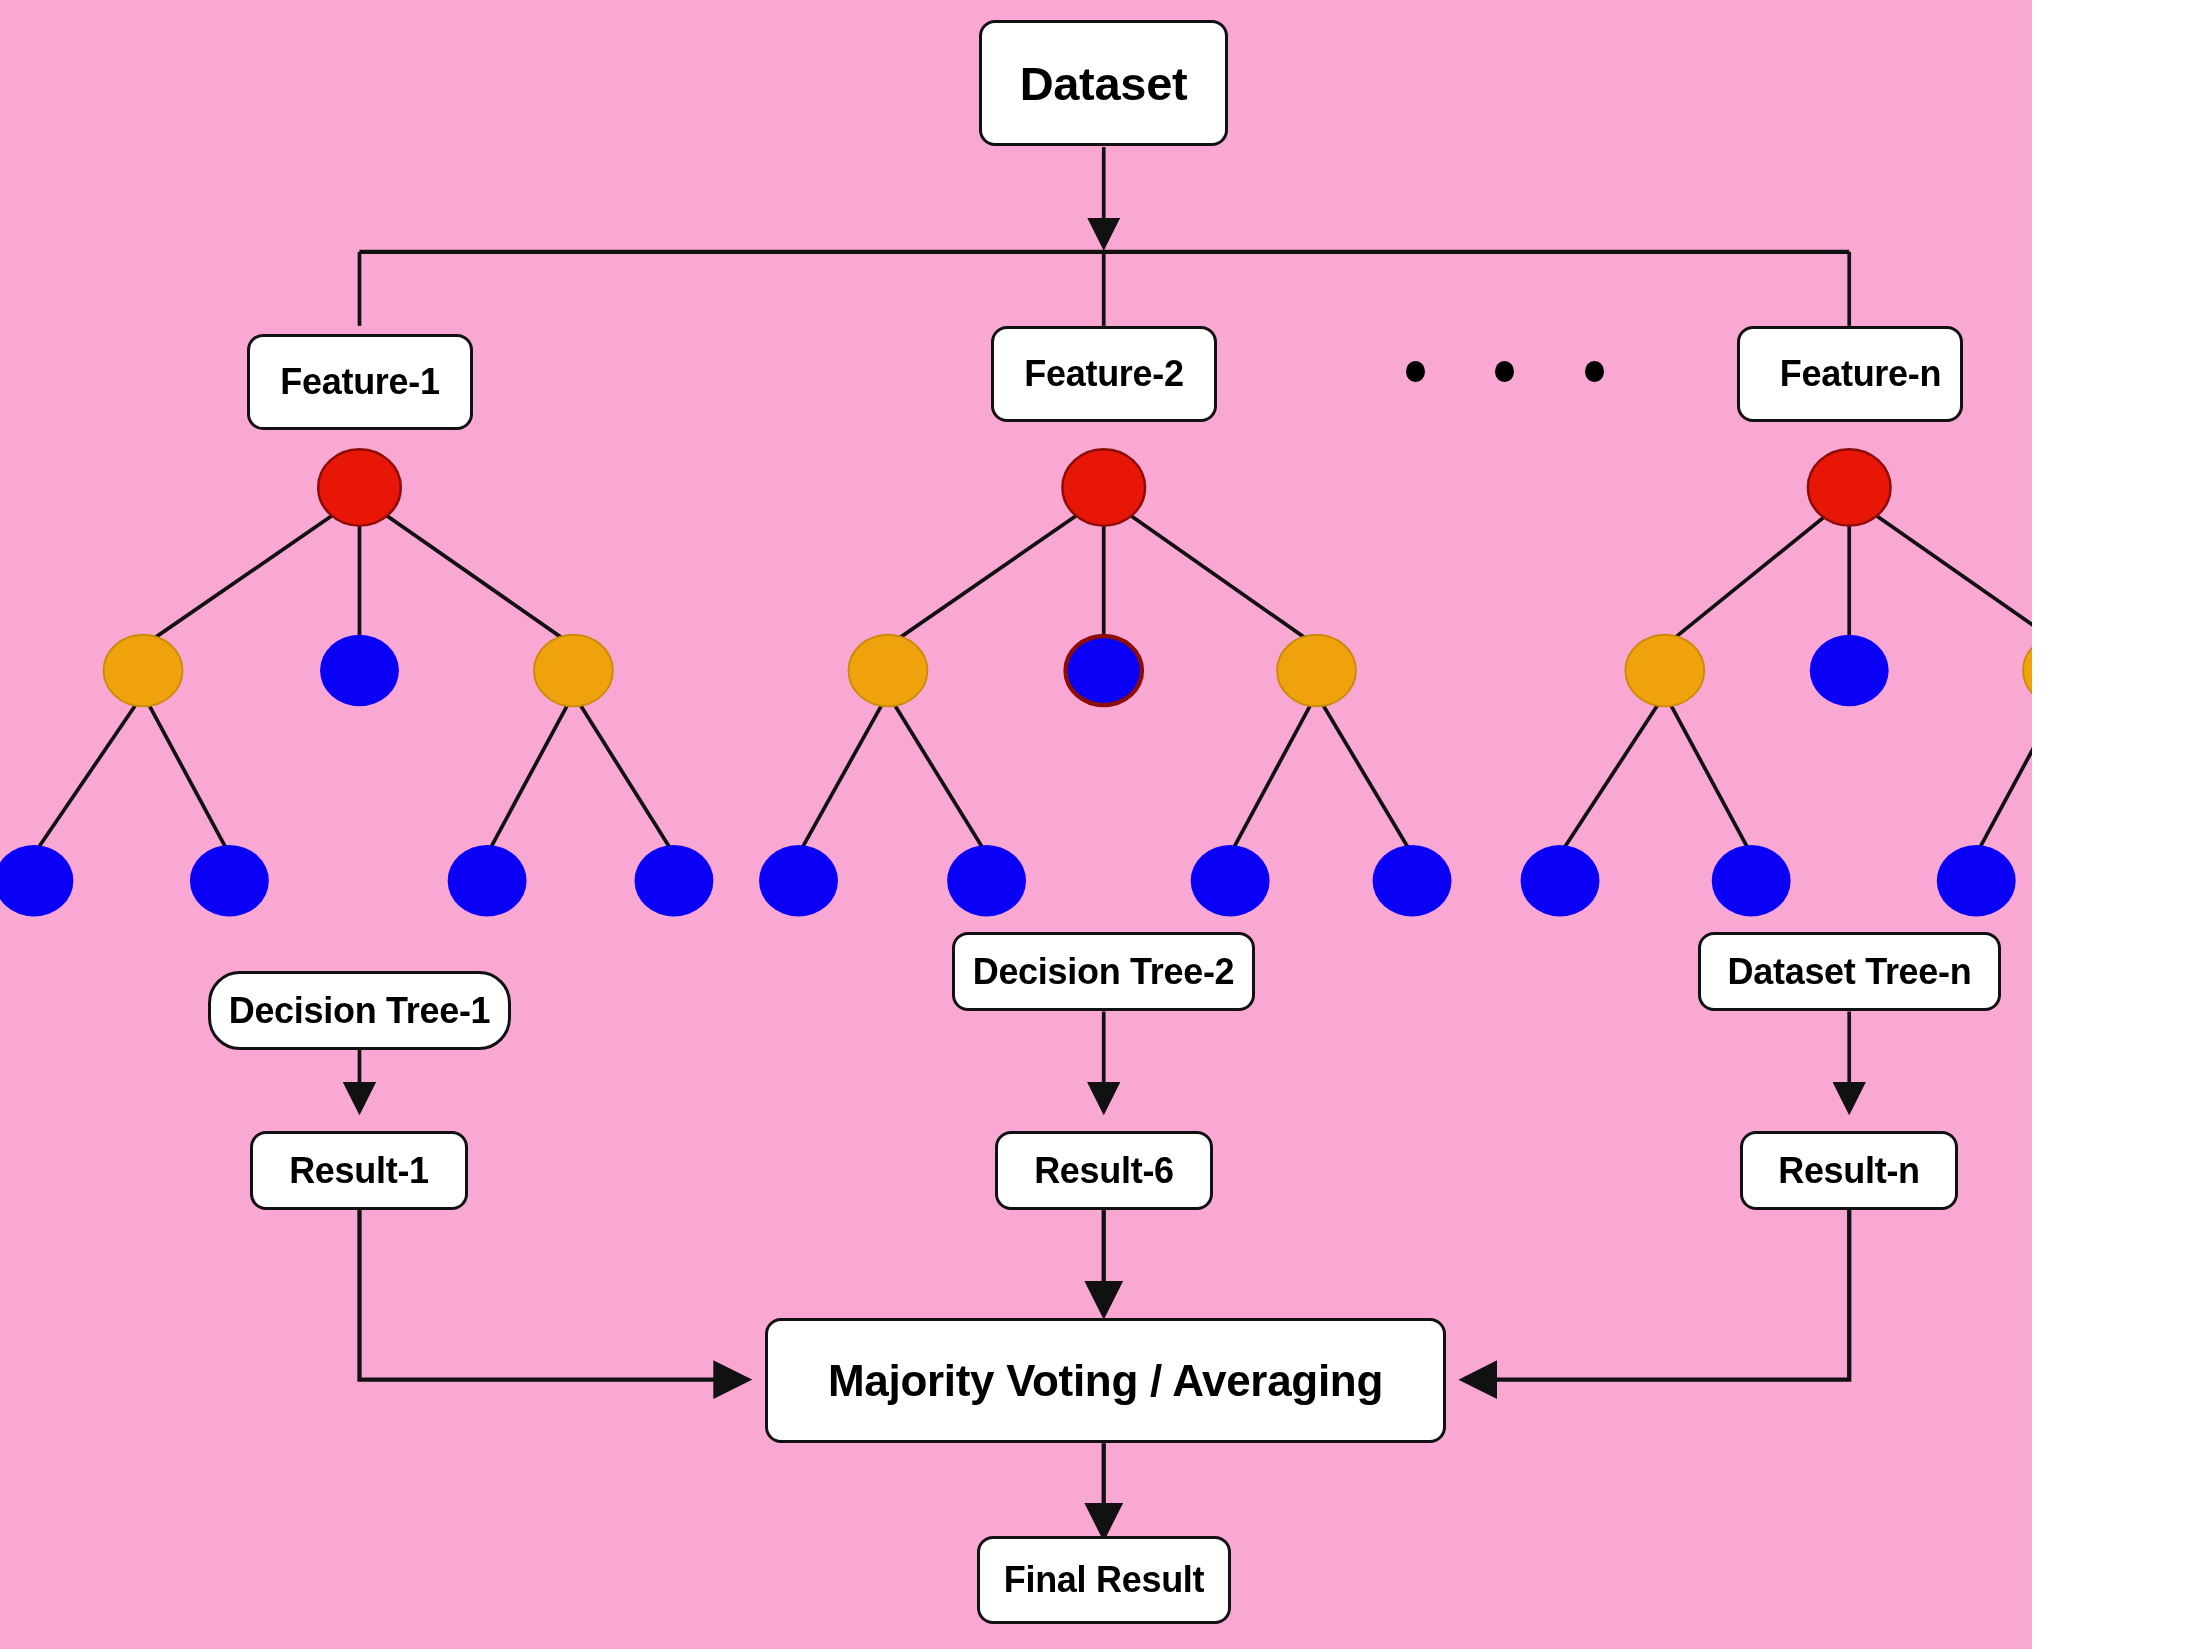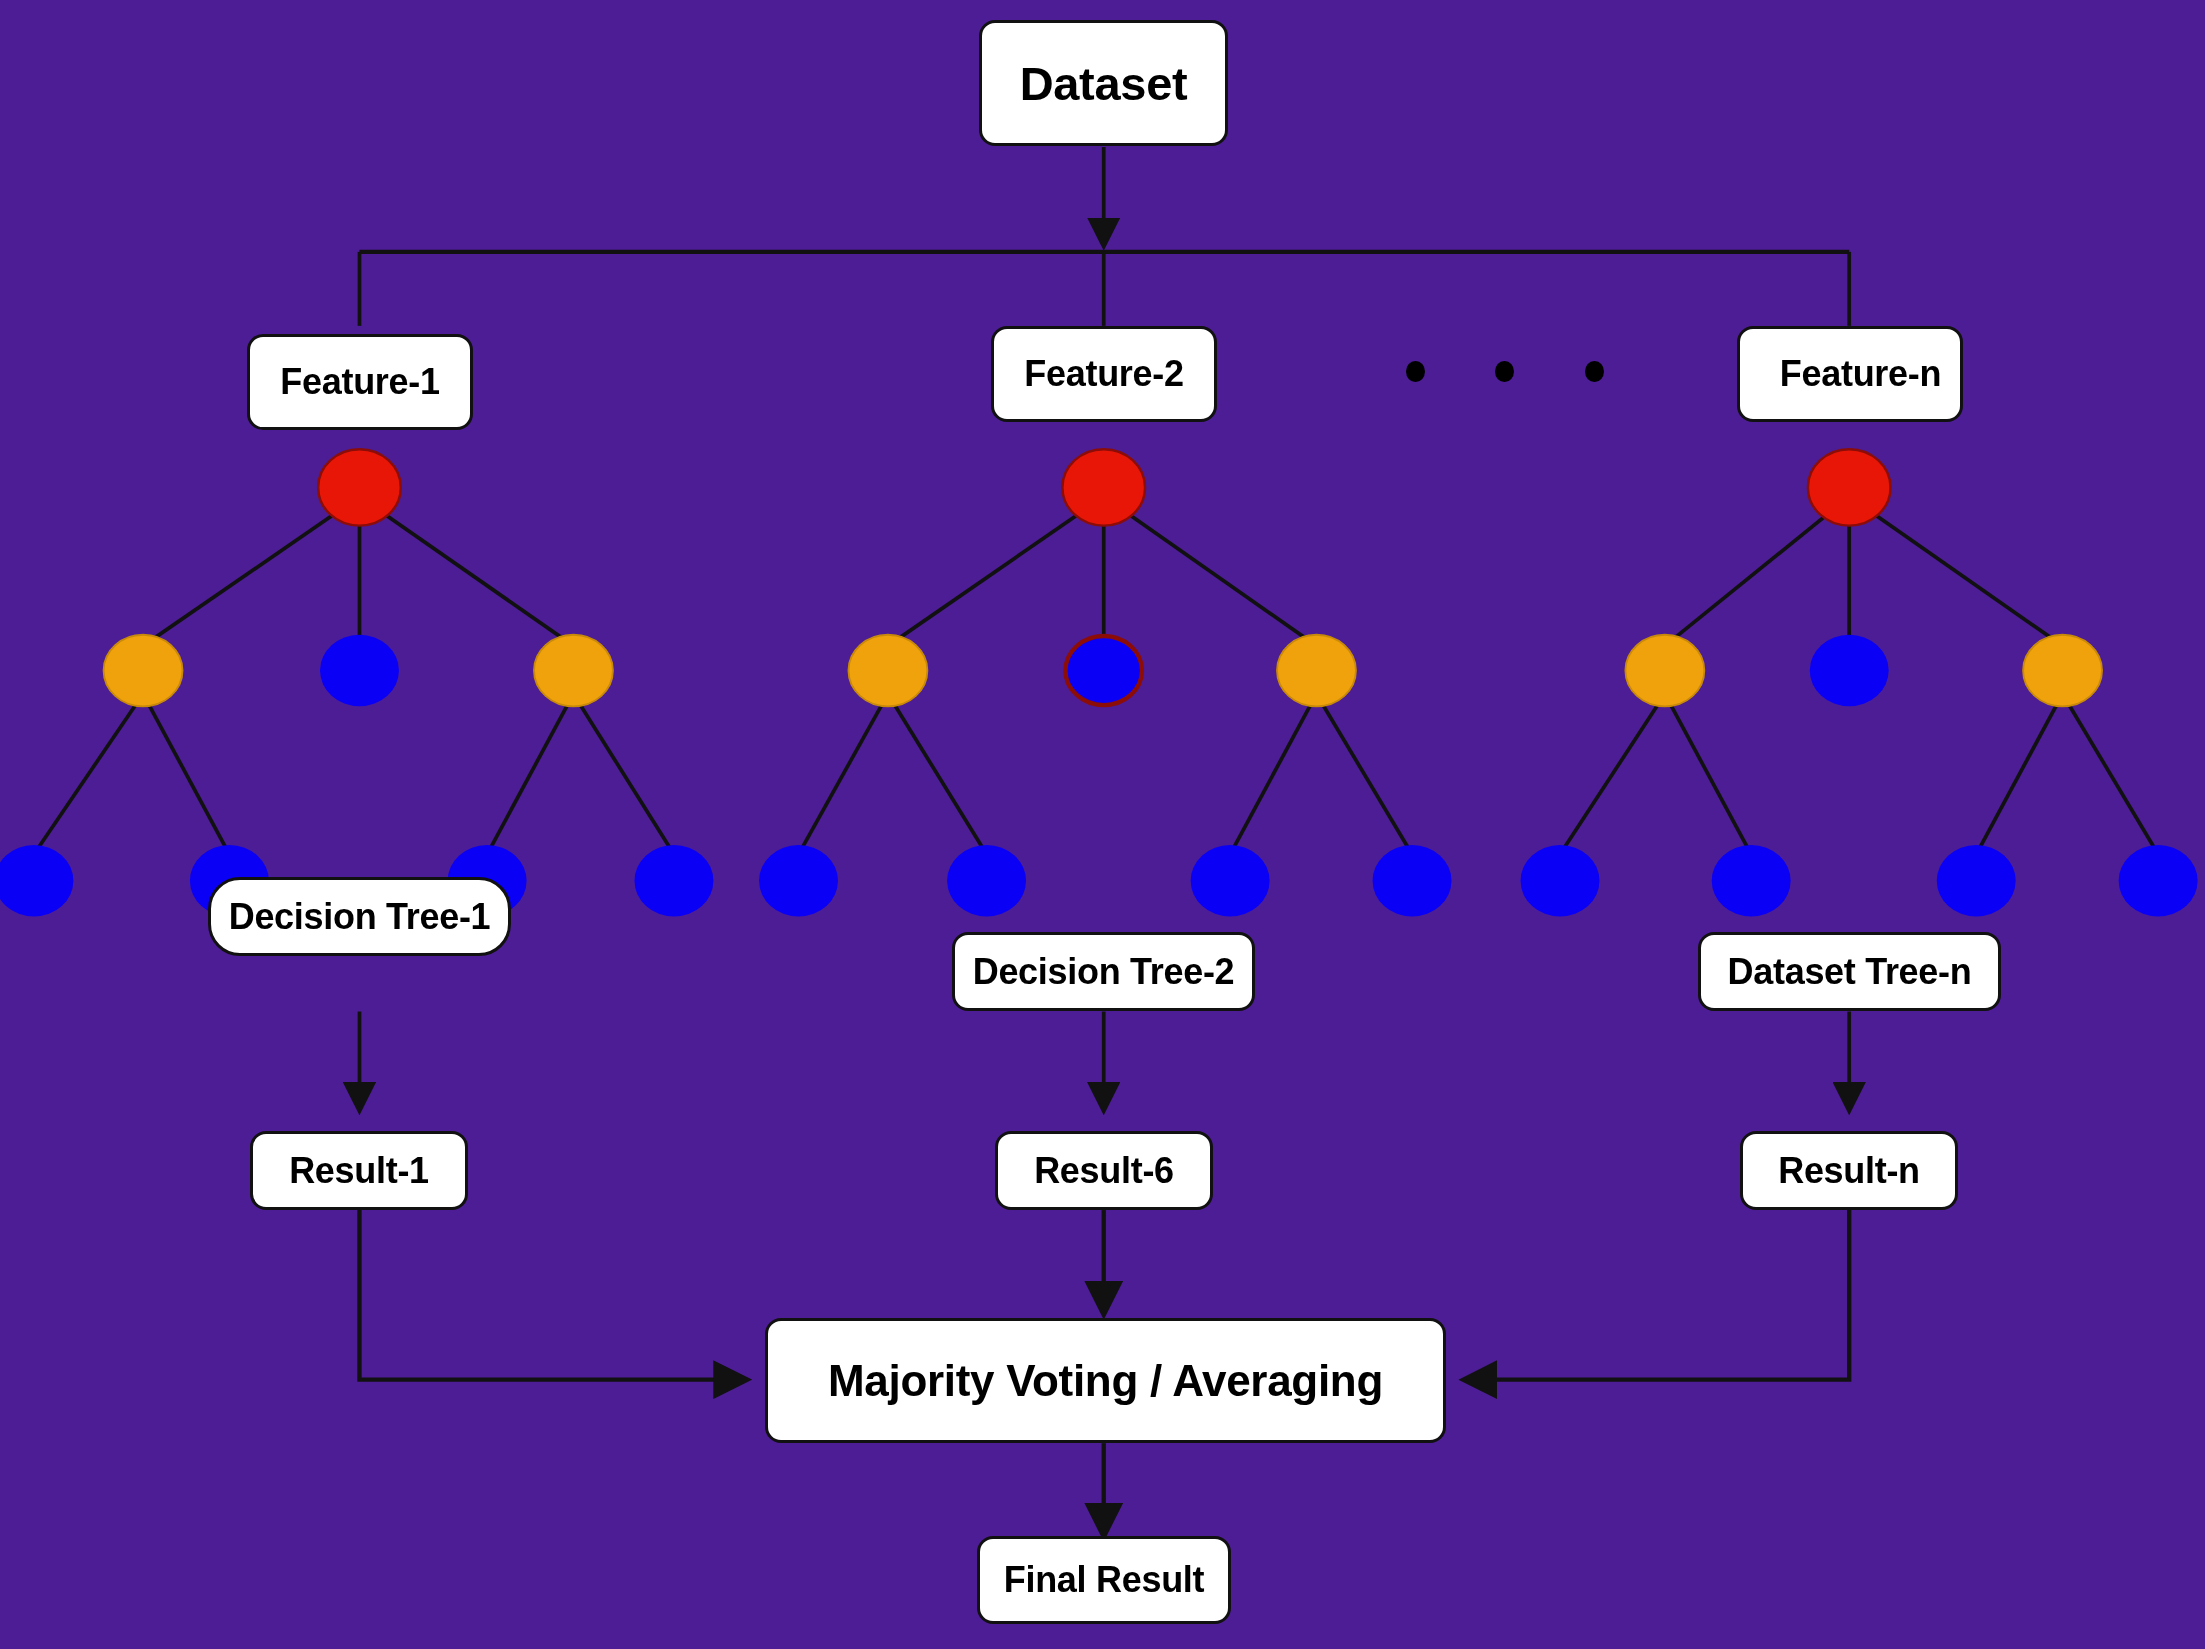--- a/index.html
+++ b/index.html
@@ -5,23 +5,23 @@
   html, body {
     margin: 0;
     padding: 0;
     background: #ffffff;
   }
   body {
     font-family: "Liberation Sans", sans-serif;
   }
   #stage {
     position: relative;
-    width: 2205px;
+    width: 2032px;
     height: 1650px;
-    background: #4c1d95;
+    background: #f9a8d4;
     overflow: hidden;
   }
   #stage svg.layer {
     position: absolute;
     left: 0;
     top: 0;
     width: 2205px;
     height: 1650px;
   }
   .node-box {
@@ -169,21 +169,21 @@
   </div>
 
   <div class="node-box box-feature" style="left:1737px; top:326px; width:226px; height:96px;padding-left:21px;">
     <span>Feature-n</span>
   </div>
 
   <div class="ellipsis-dot" style="left:1406px; top:361px; width:18.5px; height:21px;"></div>
   <div class="ellipsis-dot" style="left:1495px; top:361px; width:18.5px; height:21px;"></div>
   <div class="ellipsis-dot" style="left:1585px; top:361px; width:18.5px; height:21px;"></div>
 
-  <div class="node-box box-tree" style="left:208px; top:877px; width:303px; height:79px;border-radius:32px;">
+  <div class="node-box box-tree" style="left:208px; top:971px; width:303px; height:79px;border-radius:32px;">
     <span>Decision Tree-1</span>
   </div>
 
   <div class="node-box box-tree" style="left:952px; top:932px; width:303px; height:79px;">
     <span>Decision Tree-2</span>
   </div>
 
   <div class="node-box box-tree" style="left:1698px; top:932px; width:303px; height:79px;">
     <span>Dataset Tree-n</span>
   </div>

